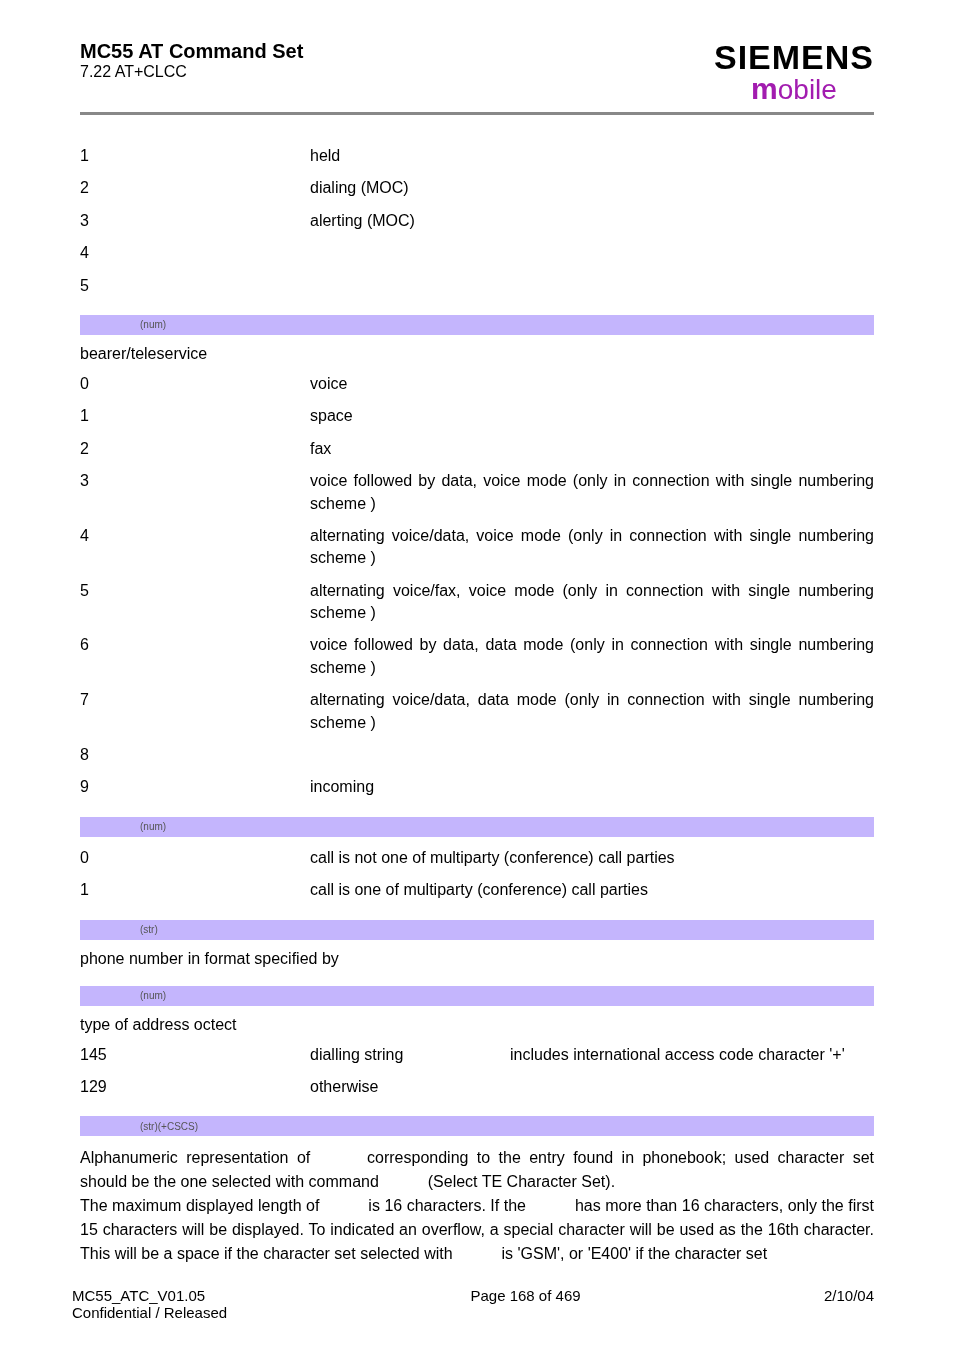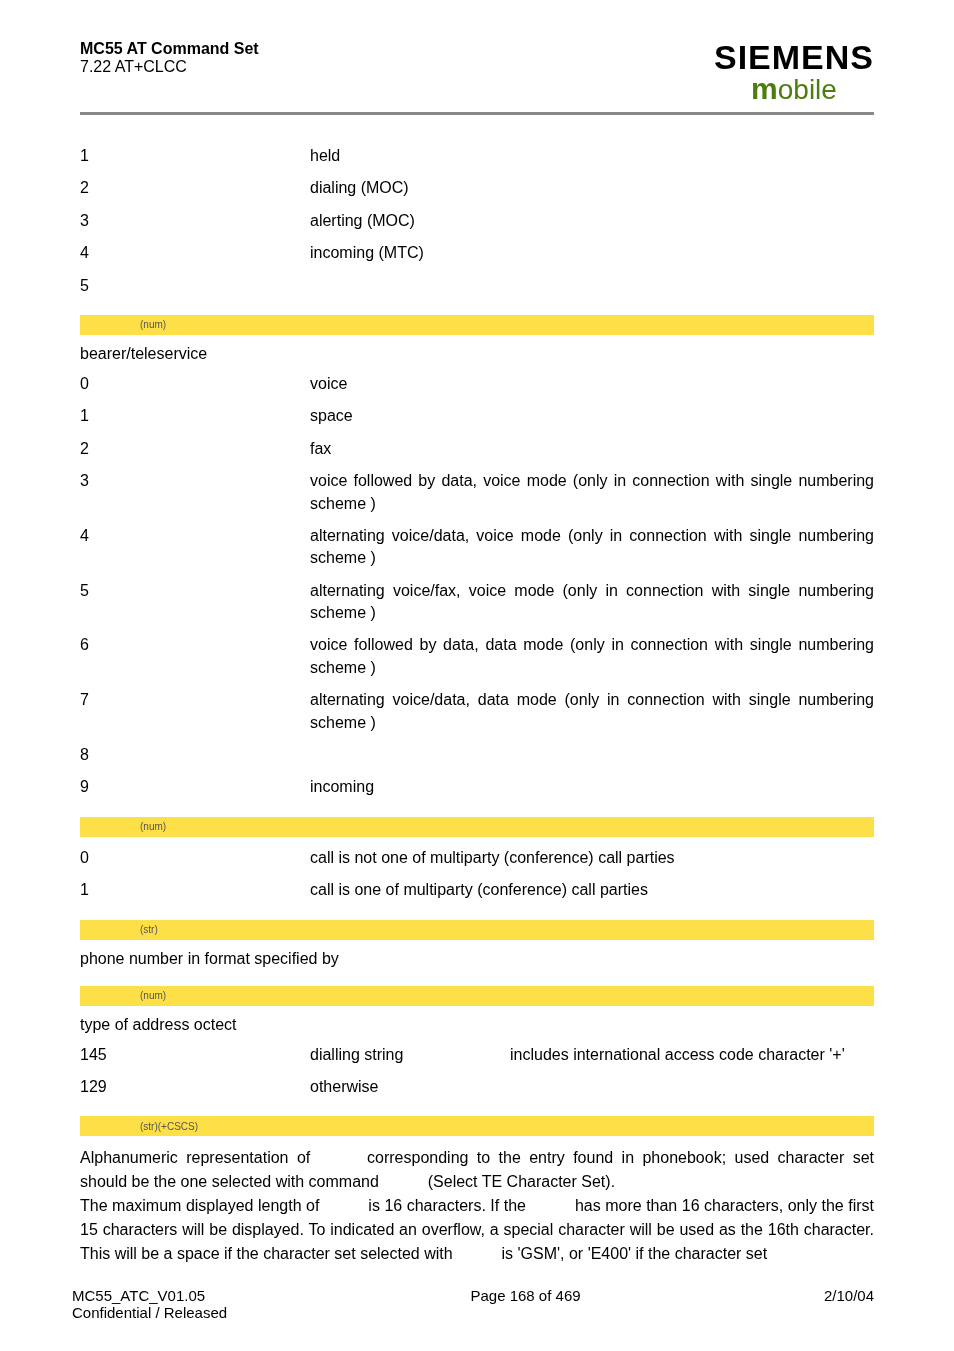--- a/index.html
+++ b/index.html
@@ -16,55 +16,55 @@
   .header-row {
     display: flex;
     justify-content: space-between;
     align-items: flex-start;
     border-bottom: 3px solid #888;
     padding-bottom: 8px;
     margin-bottom: 30px;
   }
   .title-block { }
   .title-main {
-    font-size: 16px;
+    font-size: 20px;
     font-weight: bold;
   }
   .title-sub {
     font-size: 16px;
     font-weight: normal;
   }
   .logo-block {
     text-align: center;
     line-height: 1;
     margin-left: 16px;
   }
   .logo-siemens {
     font-size: 34px;
     font-weight: 900;
     letter-spacing: 1px;
     color: #000;
   }
   .logo-mobile {
     font-size: 28px;
-    color: #4d7c0f;
+    color: #a21caf;
   }
   .logo-mobile .m-cap {
     font-weight: 700;
     font-size: 30px;
   }
   .kv-row {
     display: flex;
     margin-bottom: 10px;
     line-height: 1.4;
   }
   .kv-key { width: 230px; flex-shrink: 0; }
   .kv-val { flex: 1; text-align: justify; }
   .param-bar {
-    background: #fde047;
+    background: #c4b5fd;
     height: 20px;
     width: 100%;
     margin: 18px 0 10px 0;
     display: flex;
     align-items: center;
     padding-left: 60px;
     font-size: 10px;
     color: #555;
   }
   .note-text {
@@ -111,21 +111,20 @@
   <div class="kv-row">
       <div class="kv-key">2</div>
       <div class="kv-val">dialing (MOC)</div>
     </div>
   <div class="kv-row">
       <div class="kv-key">3</div>
       <div class="kv-val">alerting (MOC)</div>
     </div>
   <div class="kv-row">
       <div class="kv-key">4</div>
-      <div class="kv-val">incoming (MTC)</div>
     </div>
   <div class="kv-row">
       <div class="kv-key">5</div>
     </div>
 </div>
 
 <div class="param-bar">(num)</div>
 
 <div class="note-text">bearer/teleservice</div>
 <div>

